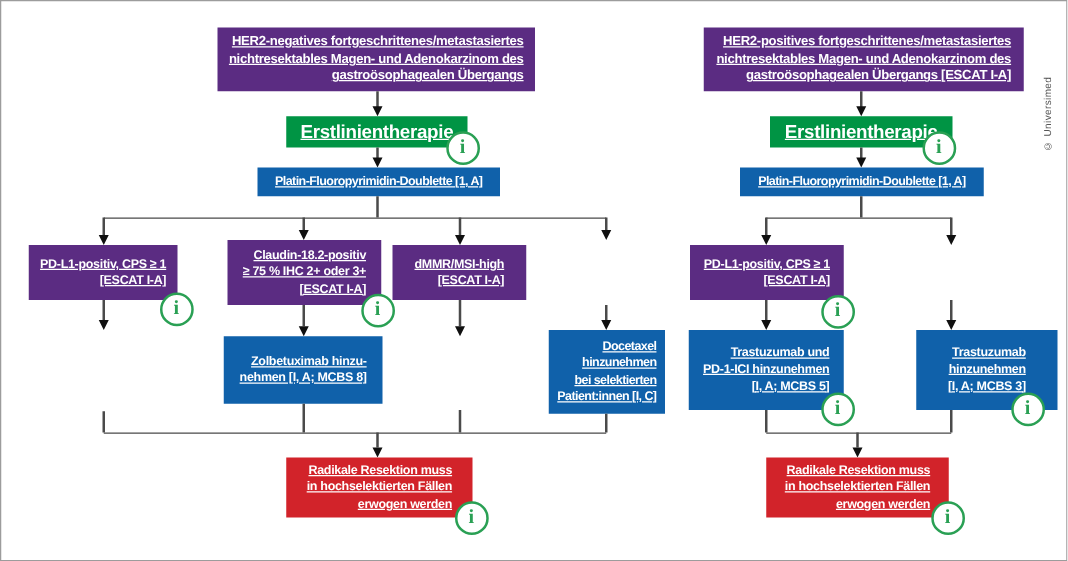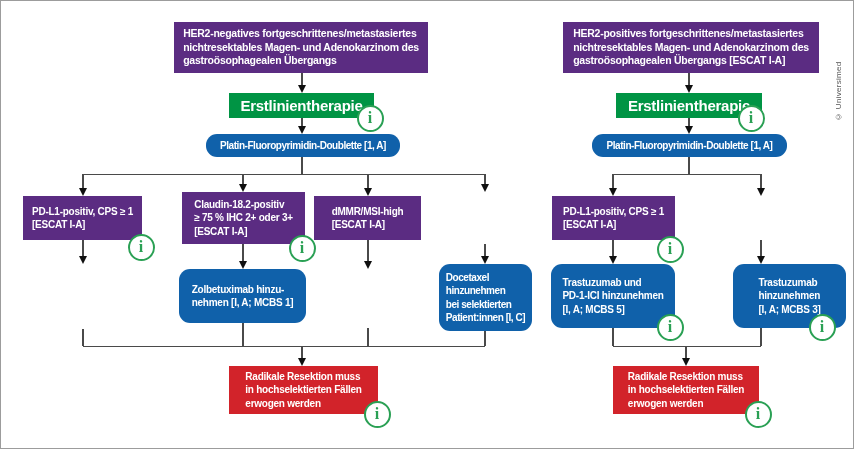--- a/index.html
+++ b/index.html
@@ -3,26 +3,26 @@
 <meta charset="utf-8">
 <style>
   html,body{margin:0;padding:0;background:#fff;}
   .canvas{
     position:relative;width:854px;height:449px;background:#ffffff;
     border:1px solid #9c9c9c;box-sizing:border-box;overflow:hidden;
     font-family:"Liberation Sans",sans-serif;
   }
   .box{
     position:absolute;display:flex;align-items:center;justify-content:center;
-    text-align:left;color:#ffffff;font-weight:bold;white-space:pre-line;
-    font-size:10px;letter-spacing:-0.25px;line-height:1.32;box-sizing:border-box;
+    text-align:right;color:#ffffff;font-weight:bold;white-space:pre-line;
+    font-size:10px;letter-spacing:-0.25px;line-height:1.32;box-sizing:border-box;text-decoration:underline;
   }
   .purple{background:#5b2c82;}
   .green{background:#009444;font-size:15px;}
-  .blue{background:#1061aa;border-radius:11px;}
+  .blue{background:#1061aa;}
   .red{background:#d2232a;}
   .f105{font-size:10.5px;line-height:1.3;}
   .tight{letter-spacing:-0.45px;}
   .vline{position:absolute;width:1.5px;background:#4a4a4a;}
   .hline{position:absolute;height:1.5px;background:#4a4a4a;}
   .arrow{
     position:absolute;width:0;height:0;
     border-left:4px solid transparent;border-right:4px solid transparent;
     border-top:8px solid #101010;
   }
@@ -94,21 +94,21 @@
   <div class="arrow" style="left:77.5px;top:255px"></div>
   <div class="vline" style="left:241.25px;top:243px;height:17px"></div>
   <div class="arrow" style="left:237.5px;top:260px"></div>
   <div class="vline" style="left:366.25px;top:239px;height:21px"></div>
   <div class="arrow" style="left:362.5px;top:260px"></div>
   <div class="vline" style="left:483.25px;top:243px;height:12px"></div>
   <div class="arrow" style="left:479.5px;top:255px"></div>
 
 
   <div class="box blue" style="left:178px;top:268px;width:127px;height:54px">Zolbetuximab hinzu-
-nehmen [I, A; MCBS 1]</div>
+nehmen [I, A; MCBS 8]</div>
 
 
   <div class="box blue tight" style="left:438px;top:263px;width:93px;height:67px">Docetaxel
 hinzunehmen
 bei selektierten
 Patient:innen [I, C]</div>
 
   <div class="vline" style="left:81.25px;top:328px;height:17px"></div>
   <div class="vline" style="left:241.25px;top:322px;height:23px"></div>
   <div class="vline" style="left:366.25px;top:327px;height:18px"></div>

